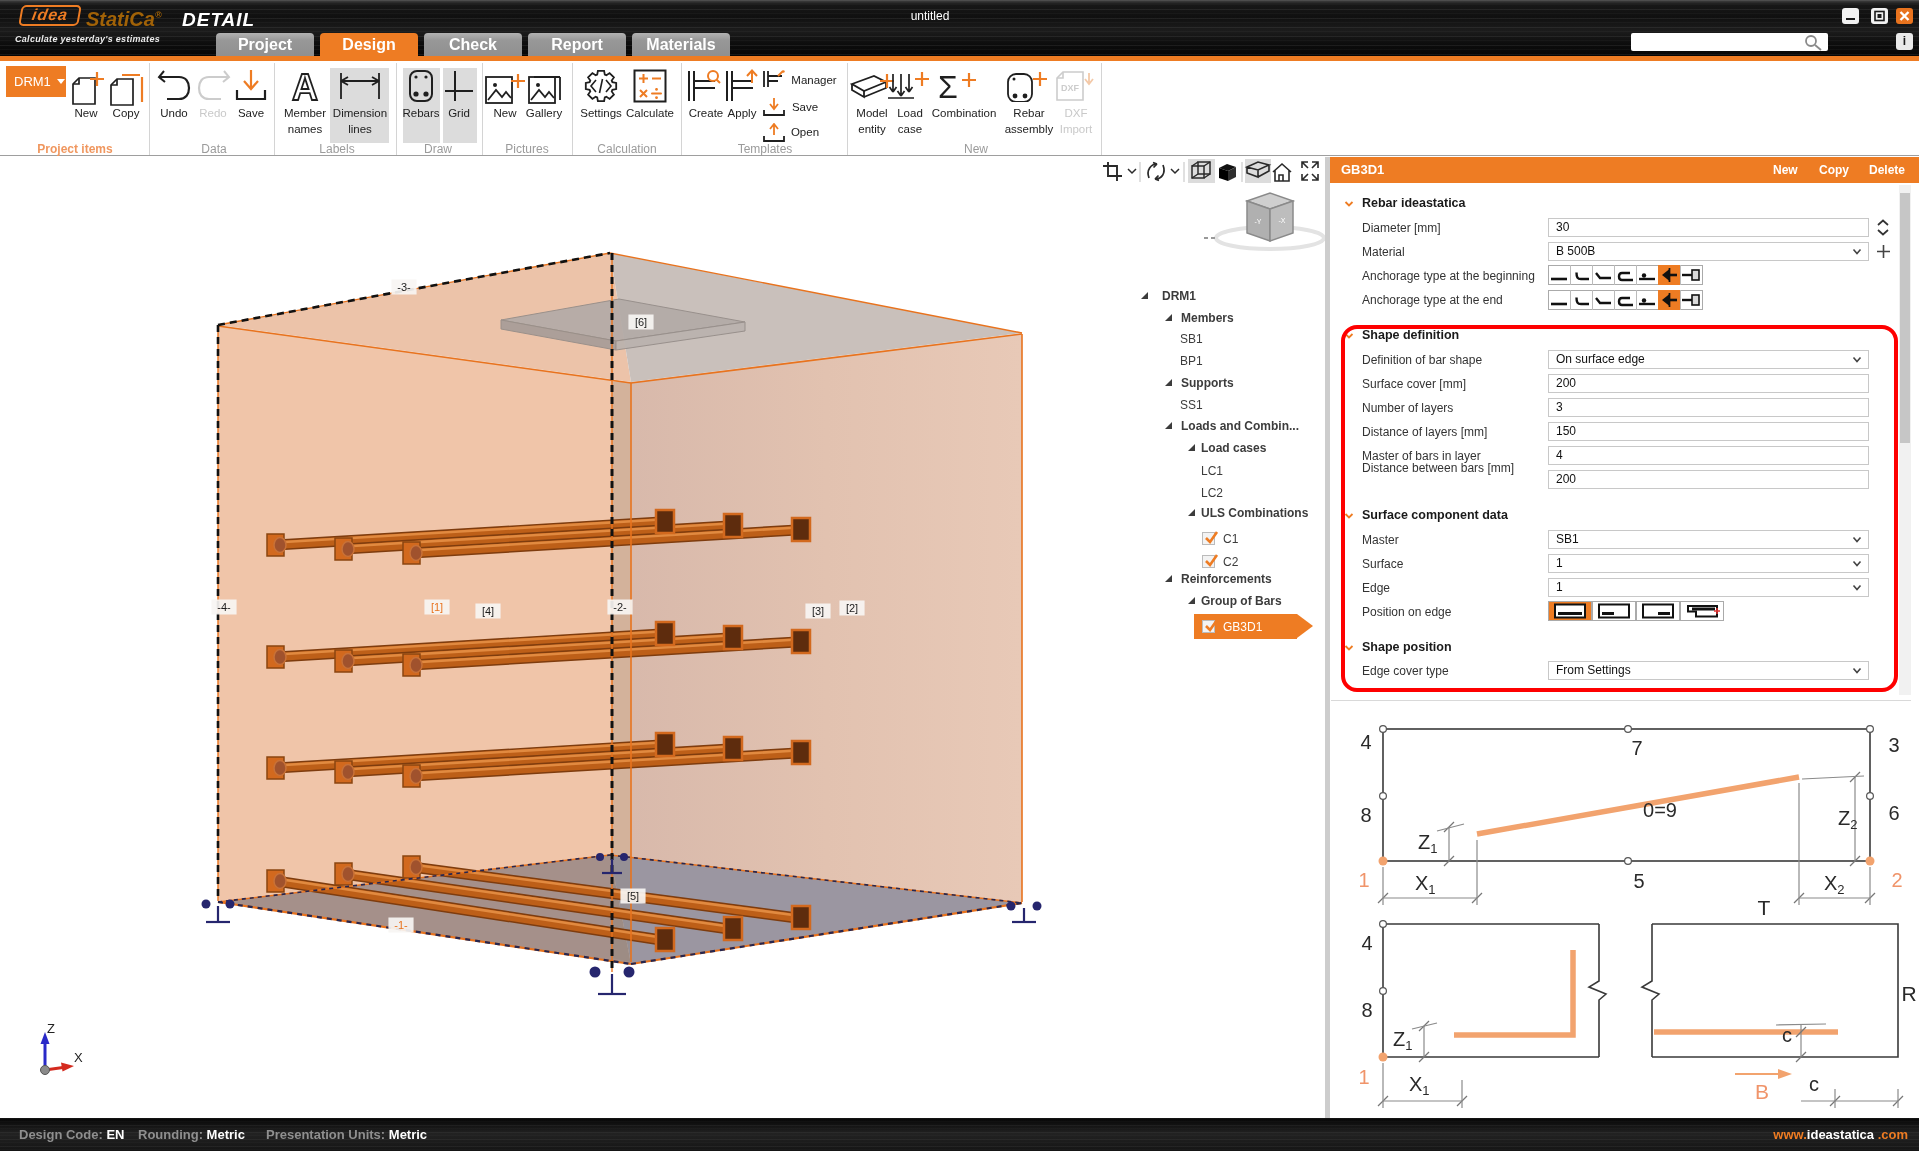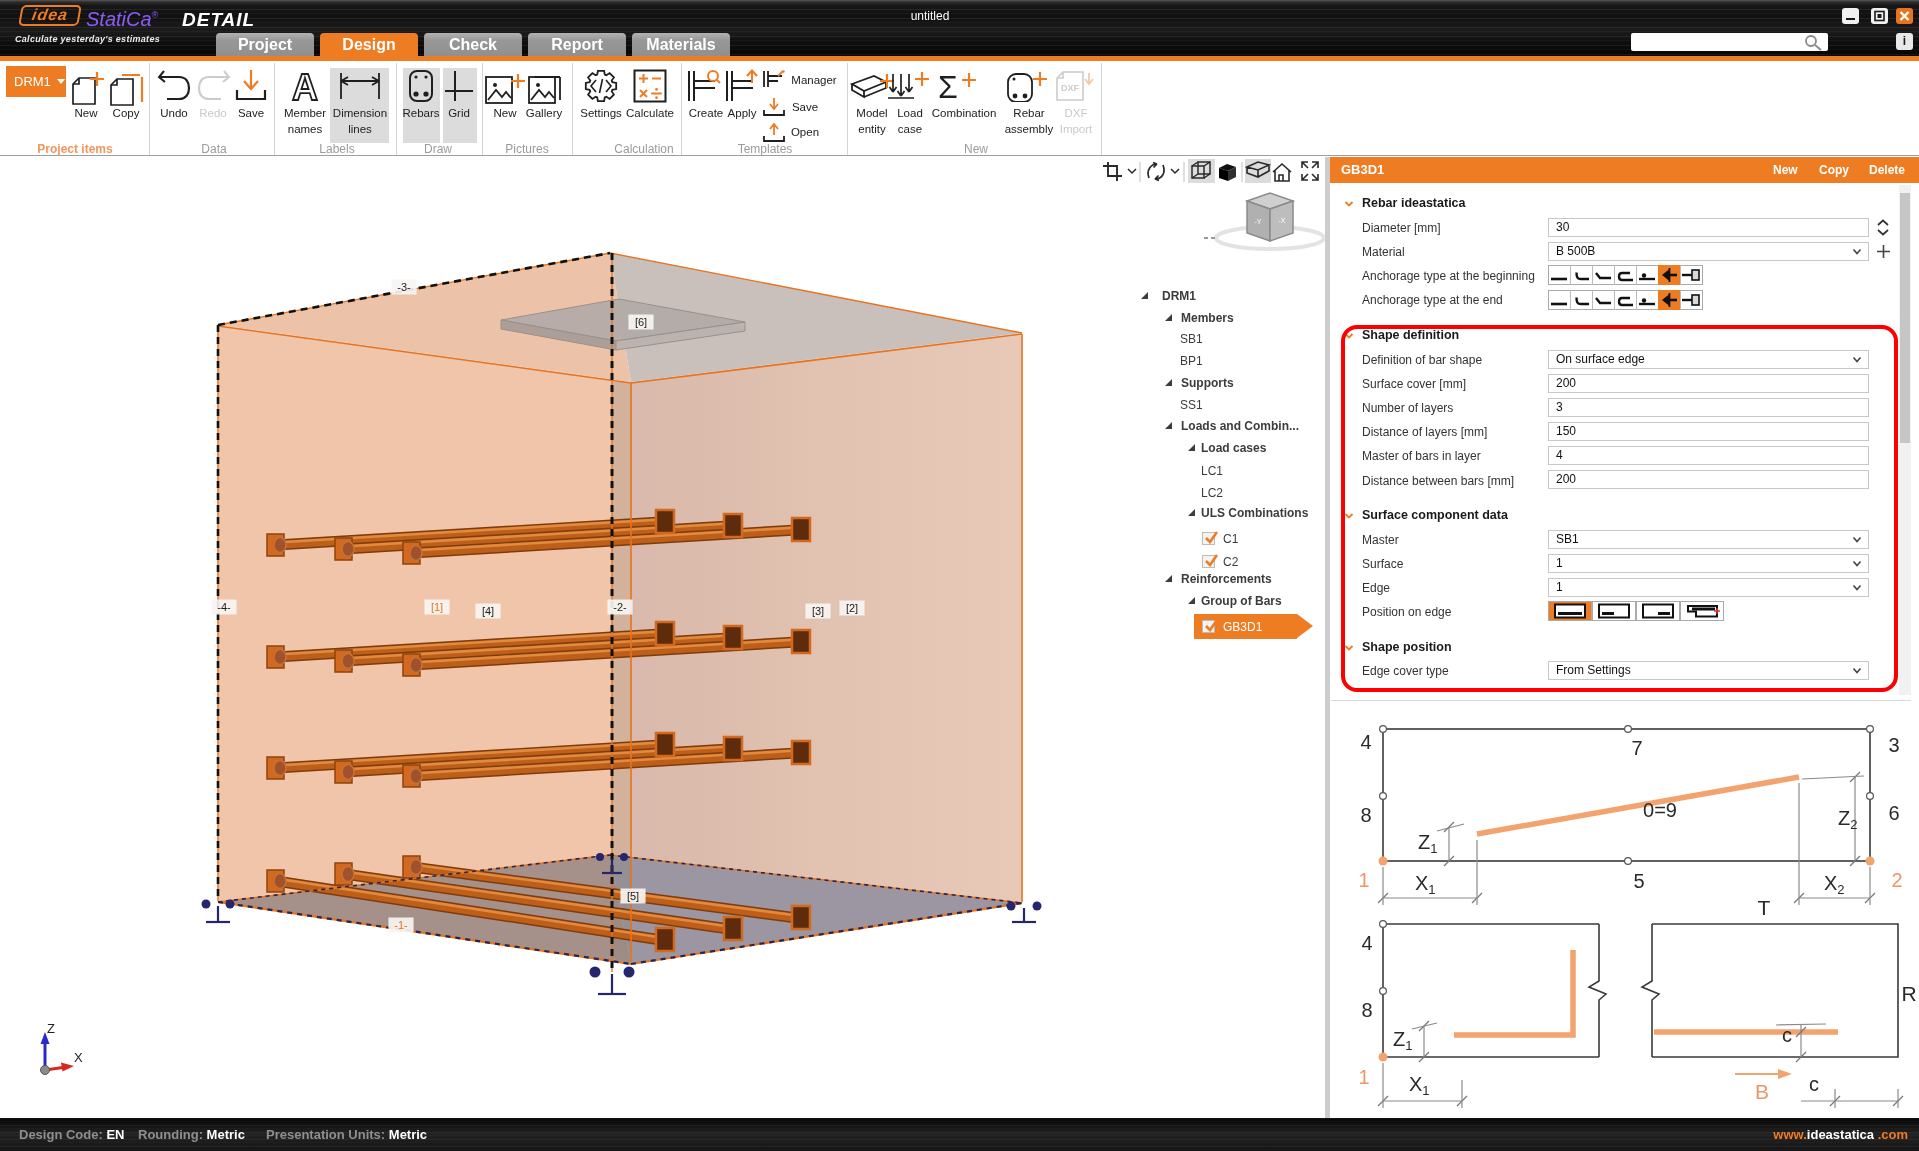--- a/index.html
+++ b/index.html
@@ -11,21 +11,21 @@
 #hdr{left:0;top:0;width:1919px;height:56px;
 background:linear-gradient(180deg,#454545 0,#181818 8%,#101010 30%,#1c1c1c 55%,#0c0c0c 80%,#060606 100%);}
 #hdr .streaks{position:absolute;inset:0;background:repeating-linear-gradient(180deg,rgba(255,255,255,.07) 0 1px,rgba(0,0,0,0) 1px 4px,rgba(255,255,255,.03) 4px 5px,rgba(0,0,0,0) 5px 9px);}
 #orangeband{left:0;top:56px;width:1919px;height:5px;background:#EE7C23}
 .tab{position:absolute;top:33px;height:24px;width:98px;border-radius:4px 4px 0 0;
 background:linear-gradient(180deg,#b2b2b2,#989898 30%,#8f8f8f);color:#fff;font-size:16px;font-weight:bold;
 text-align:center;line-height:24px}
 .tab.on{background:#EE7C23}
 #logoBox{left:20px;top:5px;width:60px;height:21px;border:2.5px solid #EE7C23;border-radius:5px;
 transform:skewX(-10deg);color:#EE7C23;font-weight:bold;font-style:italic;font-size:16px;text-align:center;line-height:16px;letter-spacing:1px}
-#statica{left:86px;top:8px;color:#8b5cf6;font-size:20px;font-weight:normal;font-style:italic}
+#statica{left:86px;top:8px;color:#a16207;font-size:20px;font-weight:bold;font-style:italic}
 #statica sup{font-size:9px}
 #detail{left:182px;top:9px;color:#fff;font-size:19px;font-weight:bold;font-style:italic;letter-spacing:1px}
 #tagline{left:15px;top:34px;color:#ececec;font-size:9px;font-style:italic;font-weight:bold;letter-spacing:.3px}
 #untitled{left:830px;top:9px;width:200px;text-align:center;color:#fff;font-size:12px}
 .winbtn{position:absolute;top:8px;width:17px;height:16px;border-radius:3px;background:#f1f1f1}
 #searchbox{left:1631px;top:33px;width:197px;height:18px;background:#fff;border-radius:2px}
 #infobtn{left:1896px;top:33px;width:17px;height:17px;border-radius:3px;background:#e9e9e9;color:#1a1a1a;
 font-weight:bold;font-size:12px;text-align:center;line-height:17px}
 
 #ribbon{left:0;top:61px;width:1919px;height:95px;background:#fff;border-bottom:1px solid #9e9e9e}
@@ -272,21 +272,21 @@
           <path d="M34 2 V12 M30 8 L34 13 L38 8" fill="none" stroke="#f3c9a8" stroke-width="1.8"></path>
         </svg></div>
 <div class="btxt dis" style="left:1076px;top:44px">DXF
 Import</div>
 <div class="rsep" style="left:1101px"></div>
 <div class="rlabel or" style="left:75px">Project items</div>
 <div class="rlabel" style="left:214px">Data</div>
 <div class="rlabel" style="left:337px">Labels</div>
 <div class="rlabel" style="left:438px">Draw</div>
 <div class="rlabel" style="left:527px">Pictures</div>
-<div class="rlabel" style="left:644px">Calculation</div>
+<div class="rlabel" style="left:627px">Calculation</div>
 <div class="rlabel" style="left:765px">Templates</div>
 <div class="rlabel" style="left:976px">New</div>
 </div>
 <svg class="abs" style="left:0;top:157px" width="1325" height="961" viewBox="0 0 1325 961">
 <defs>
 <linearGradient id="rfface" x1="0" y1="0" x2="1" y2="0">
  <stop offset="0" stop-color="#d8b9ab"></stop>
           <stop offset="0.5" stop-color="#e2c2b0"></stop>
           <stop offset="1" stop-color="#e8c9b7"></stop>
 </linearGradient>
@@ -615,21 +615,21 @@
       <path d="M1.5 2.5 L5 6.5 L8.5 2.5" fill="none" stroke="#444" stroke-width="1.6"></path>
     </svg>
 <div class="prop" style="left:1362px;top:377px">Surface cover [mm]</div>
 <div class="inp" style="top:374px">200</div>
 <div class="prop" style="left:1362px;top:401px">Number of layers</div>
 <div class="inp" style="top:398px">3</div>
 <div class="prop" style="left:1362px;top:425px">Distance of layers [mm]</div>
 <div class="inp" style="top:422px">150</div>
 <div class="prop" style="left:1362px;top:449px">Master of bars in layer</div>
 <div class="inp" style="top:446px">4</div>
-<div class="prop" style="left:1362px;top:474px">Distance between bars [mm]</div>
+<div class="prop" style="left:1362px;top:461px">Distance between bars [mm]</div>
 <div class="inp" style="top:470px">200</div>
 <svg class="chev" style="left:1344px;top:511px" viewBox="0 0 10 10">
       <path d="M1.5 3 L5 6.5 L8.5 3" fill="none" stroke="#EE7C23" stroke-width="1.8"></path>
     </svg>
 <div class="sechdr" style="left:1362px;top:508px">Surface component data</div>
 <div class="prop" style="left:1362px;top:533px">Master</div>
 <div class="inp" style="top:530px">SB1</div>
 <svg class="ddch" style="top:535px" viewBox="0 0 10 10">
       <path d="M1.5 2.5 L5 6.5 L8.5 2.5" fill="none" stroke="#444" stroke-width="1.6"></path>
     </svg>

